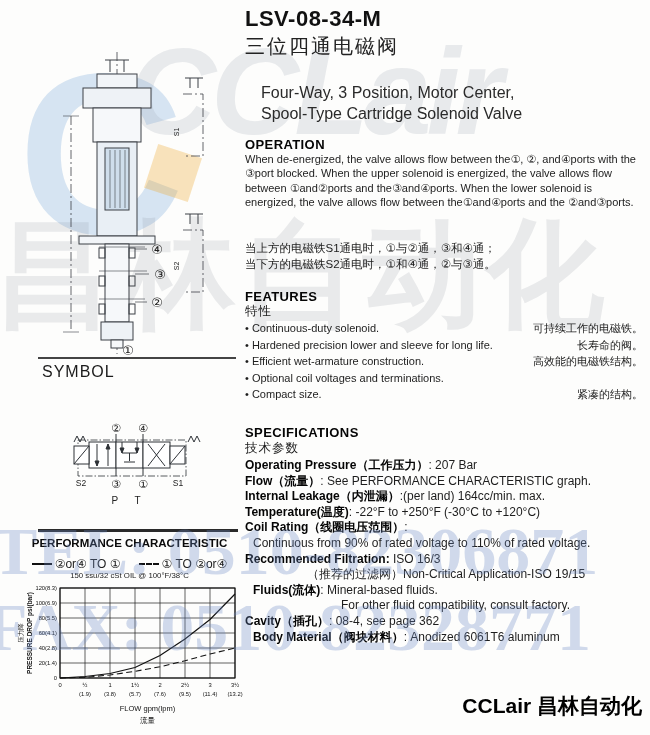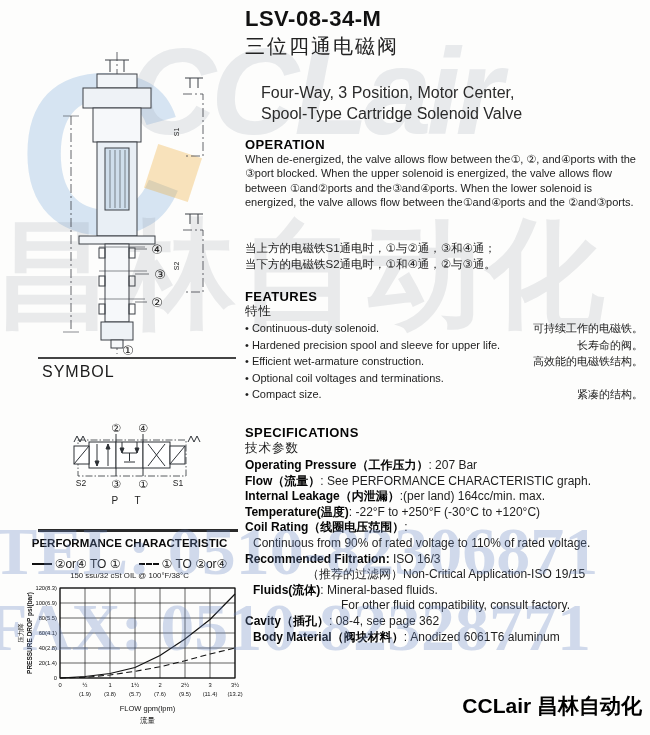--- a/index.html
+++ b/index.html
@@ -268,21 +268,21 @@
     </div>
 
   <div id="features-h" class="sec-h">FEATURES</div>
   <div id="features-h-zh" class="sec-h-zh">特性</div>
   <div id="features-list">
       <div class="feat-row">
         <span class="en">• Continuous-duty solenoid.</span>
         <span class="zh">可持续工作的电磁铁。</span>
       </div>
       <div class="feat-row">
-        <span class="en">• Hardened precision spool and sleeve for upper life.</span>
+        <span class="en">• Hardened precision lower and sleeve for long life.</span>
         <span class="zh">长寿命的阀。</span>
       </div>
       <div class="feat-row">
         <span class="en">• Efficient wet-armature construction.</span>
         <span class="zh">高效能的电磁铁结构。</span>
       </div>
       <div class="feat-row">
         <span class="en">• Optional coil voltages and terminations.</span>
       </div>
       <div class="feat-row">

